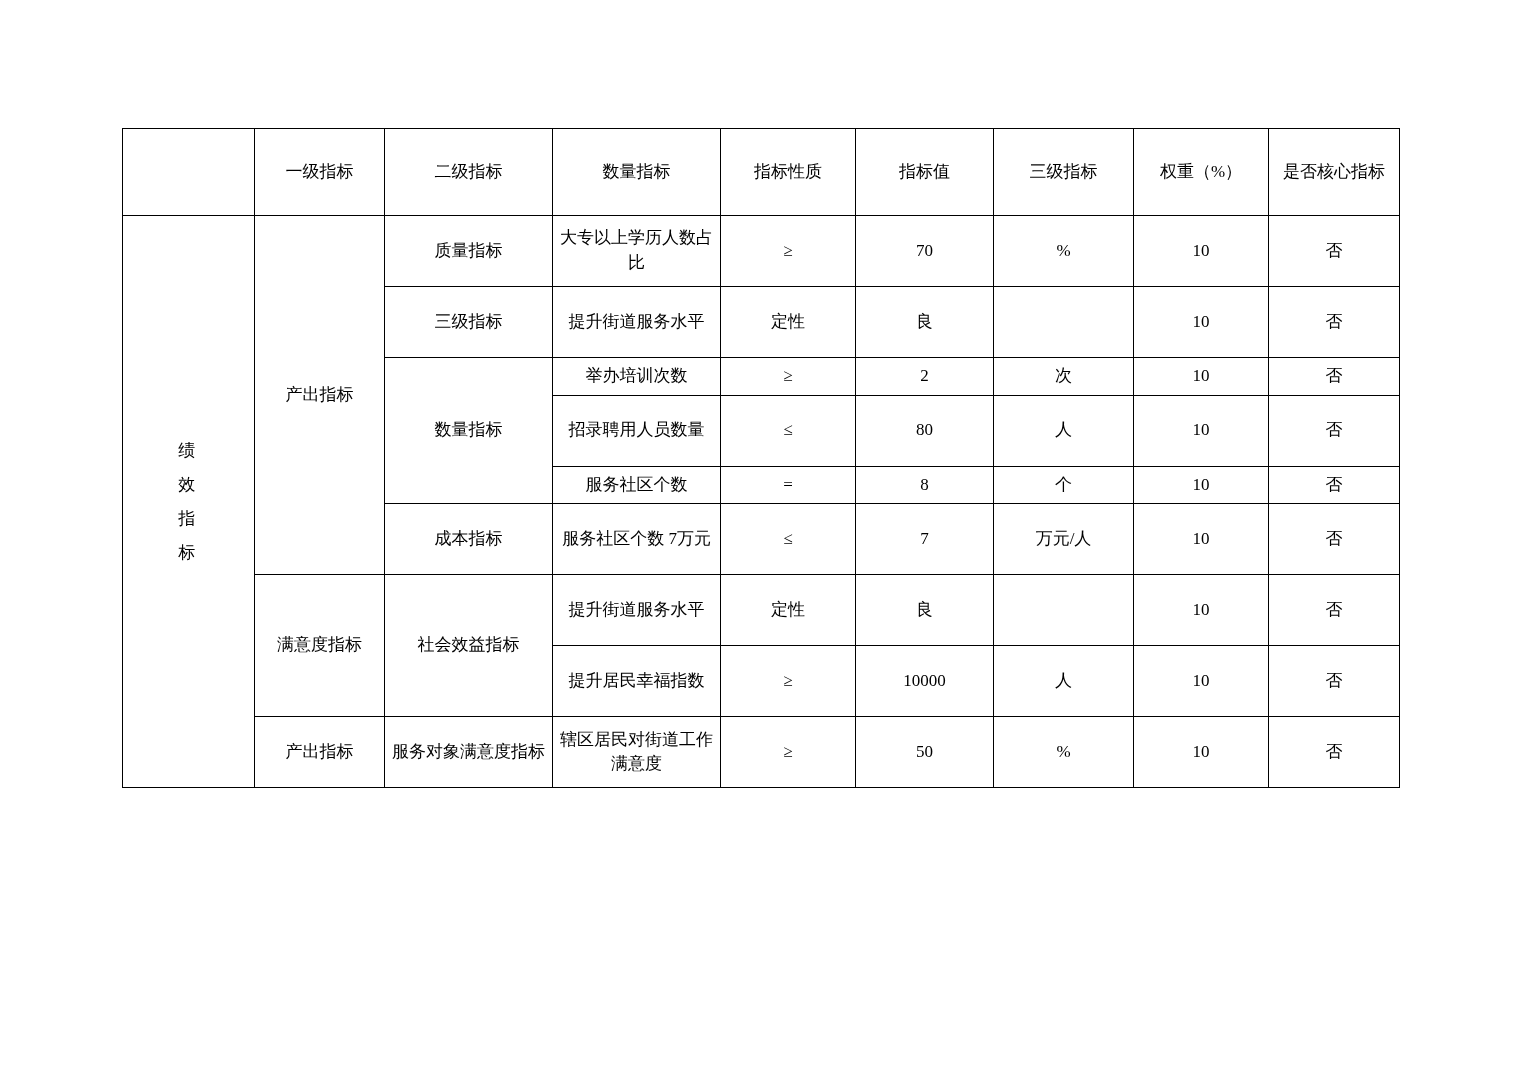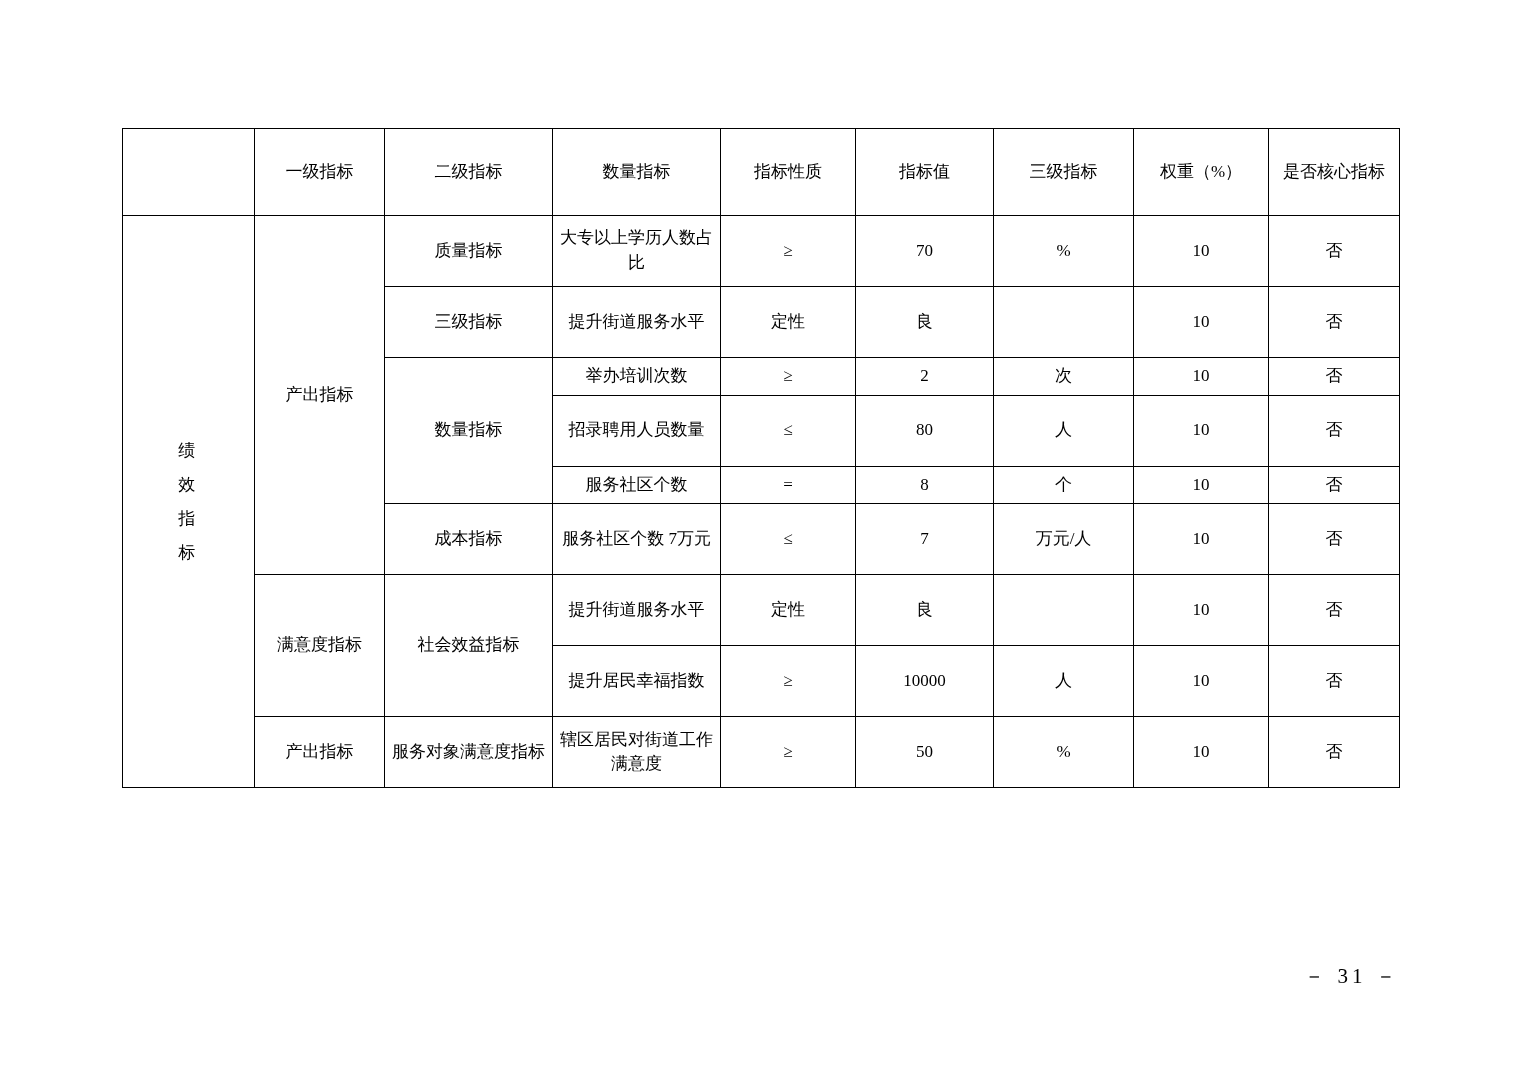--- a/index.html
+++ b/index.html
@@ -207,15 +207,14 @@
           <td class="sym">≥</td>
           <td>50</td>
           <td>%</td>
           <td>10</td>
           <td class="left">否</td>
         </tr>
       </tbody>
     </table>
   </div>
 
-  <div class="page-number">－ 31 －</div>
 
 </div>
 
 </body></html>

